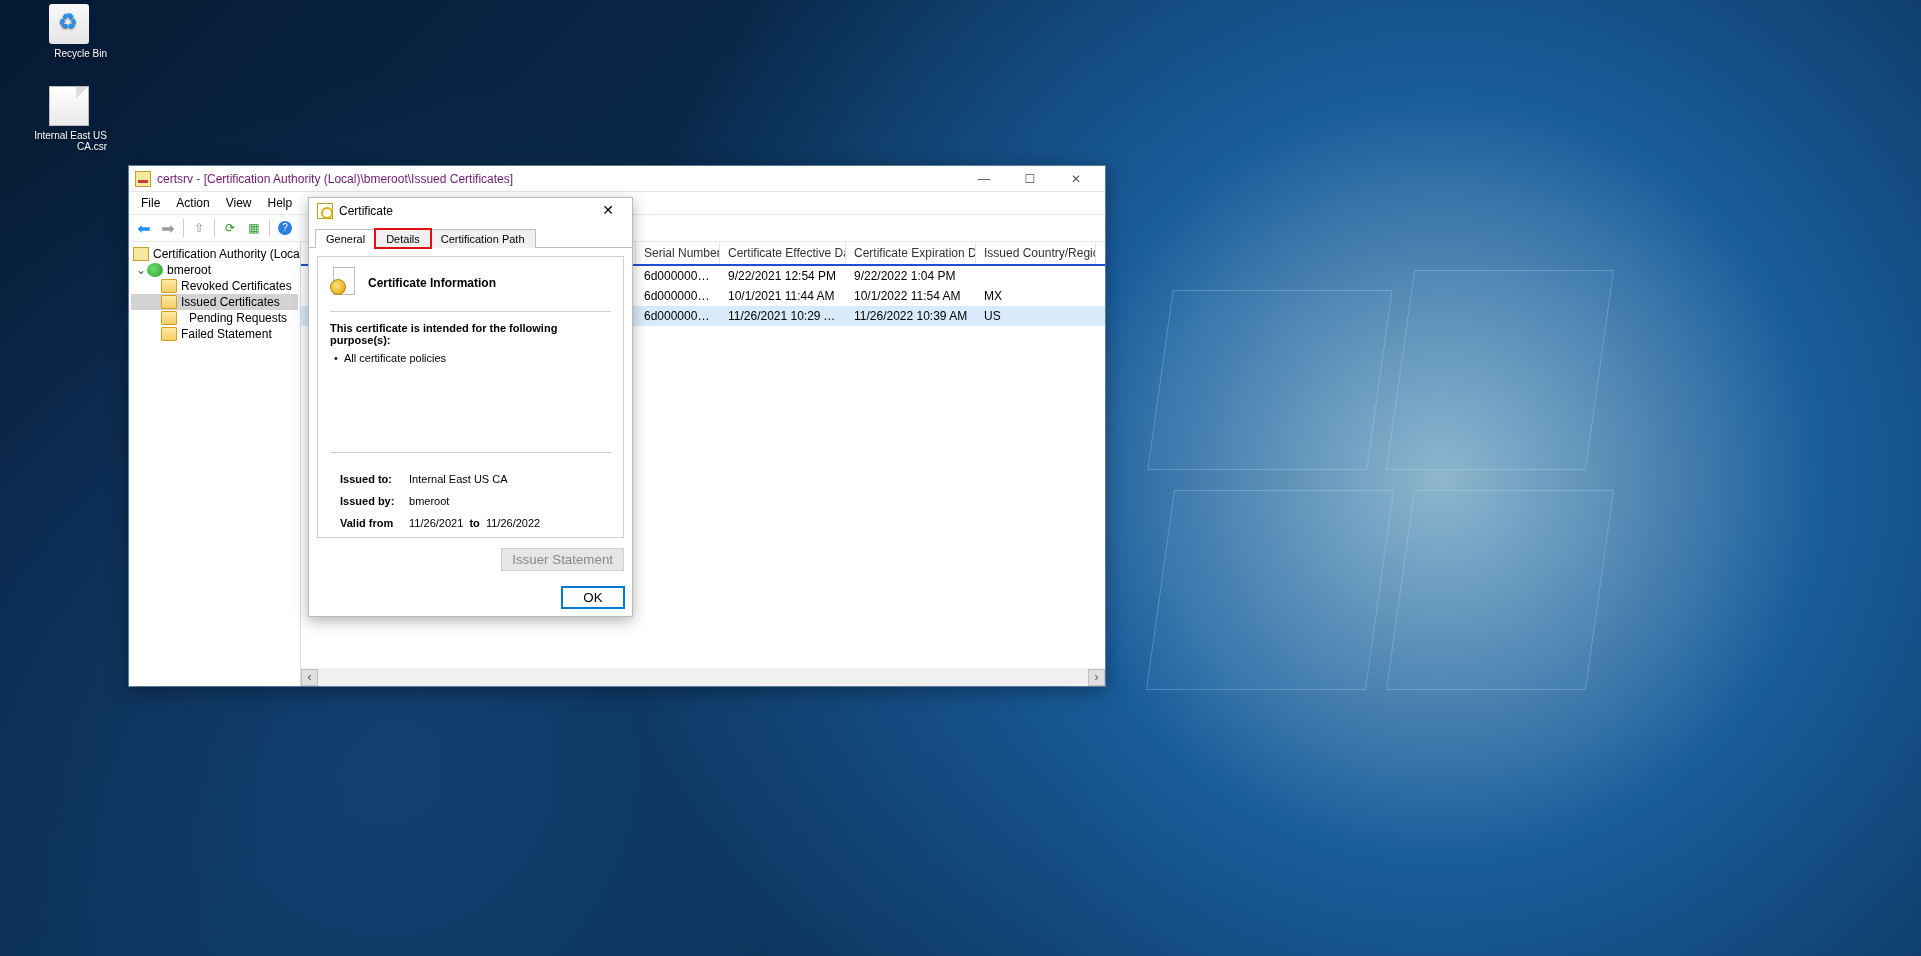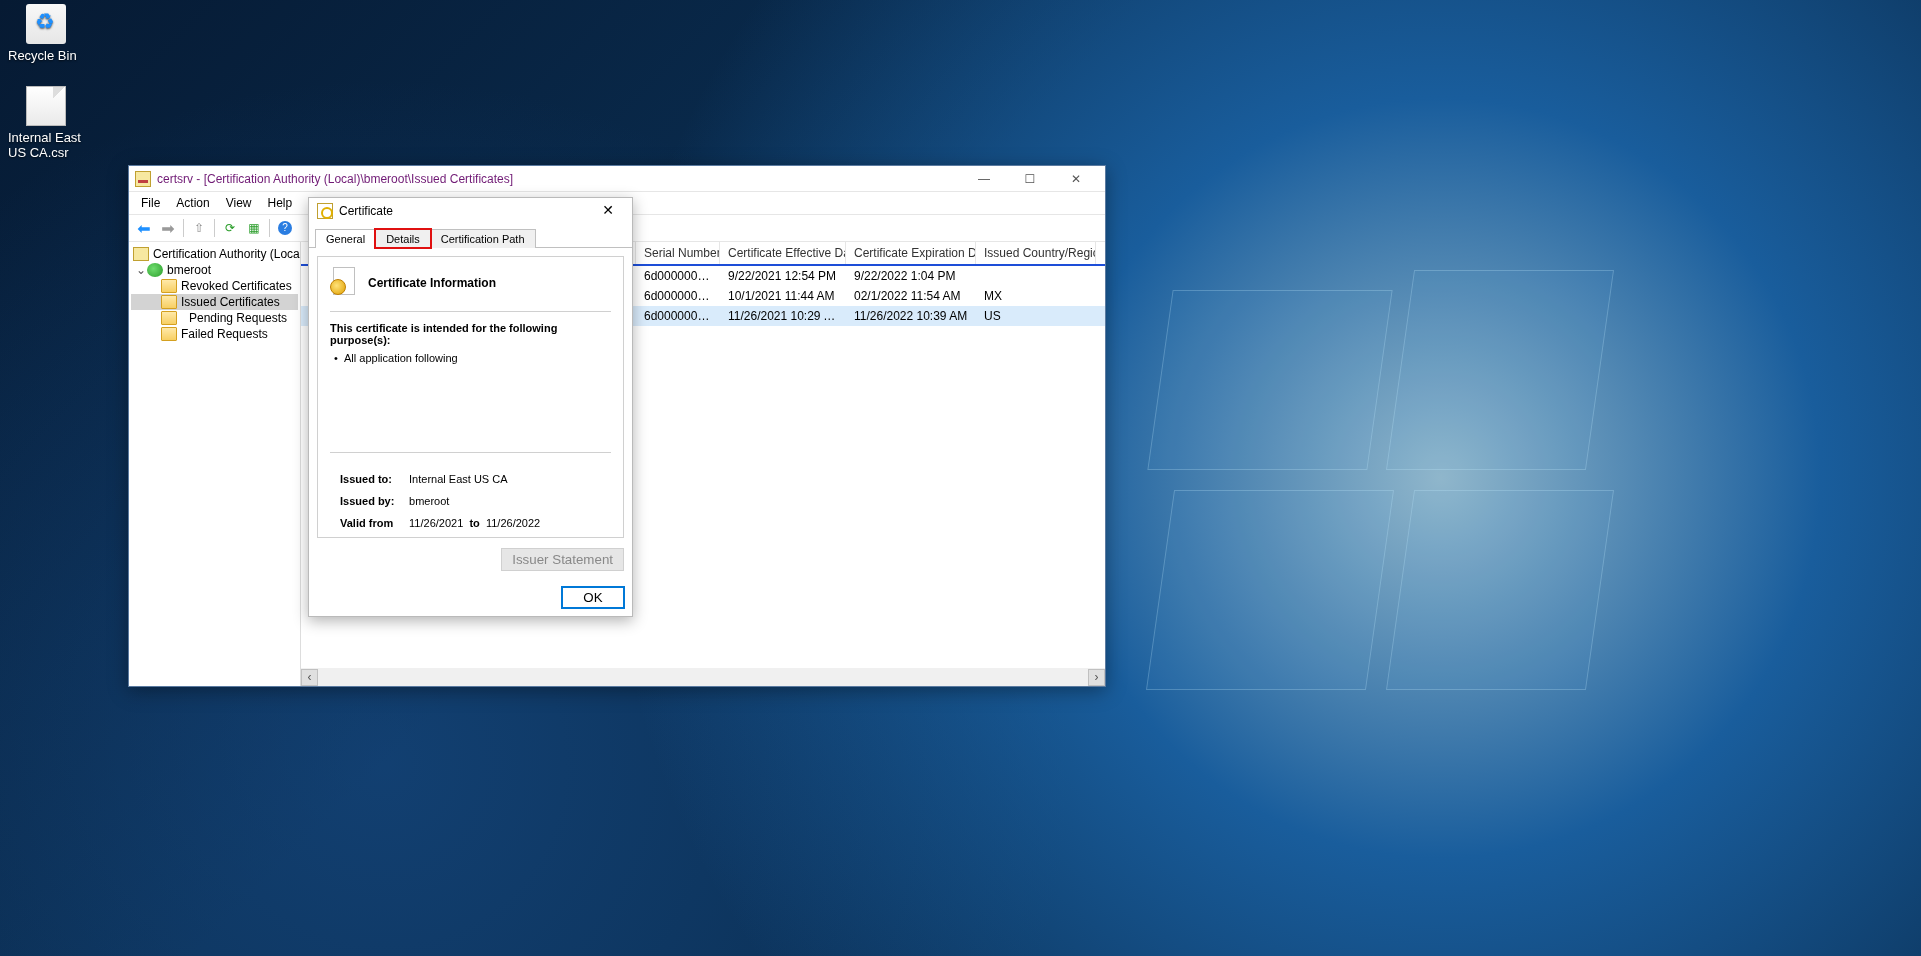--- a/index.html
+++ b/index.html
@@ -21,21 +21,21 @@
       linear-gradient(135deg, #061a33 0%, #0a2e52 40%, #0a2e52 100%);
   }
   
   .wp-pane { position:absolute; border:1px solid rgba(200,240,255,.25); background:rgba(120,200,255,.05); transform:skewX(-8deg); }
   .wp1{left:1160px; top:290px; width:220px; height:180px;}
   .wp2{left:1400px; top:270px; width:200px; height:200px;}
   .wp3{left:1160px; top:490px; width:220px; height:200px;}
   .wp4{left:1400px; top:490px; width:200px; height:200px;}
 
   
-  .desktop-icon { position:absolute; width:76px; text-align:left; color:#fff; font-size:13px; text-shadow:0 1px 2px rgba(0,0,0,.7);}
+  .desktop-icon { position:absolute; width:76px; text-align:right; color:#fff; font-size:10px; text-shadow:0 1px 2px rgba(0,0,0,.7);margin-left:23px;}
   .desktop-icon .ico { width:40px; height:40px; margin:0 auto 4px; }
   .recycle-ico{border-radius:3px; background:linear-gradient(#f8f8f8,#e6e6e6); position:relative;}
   .recycle-ico::after{content:"♻"; color:#1e90ff; font-size:22px; position:absolute; left:9px; top:5px;}
   .file-ico{background:linear-gradient(#fff,#eaeaea); border:1px solid #bbb; position:relative;}
   .file-ico::after{content:""; position:absolute; right:0; top:0; width:12px; height:12px; background:linear-gradient(135deg,#ddd 0%,#ddd 50%, transparent 50%);}
 
   
   .window {
     position:absolute;
     left:128px; top:165px;
@@ -199,21 +199,21 @@
       <div class="tree-item sel" style="padding-left:30px;">
         <span class="tico ico-folder"></span>
         <span>Issued Certificates</span>
       </div>
       <div class="tree-item" style="padding-left:30px;gap:8px;">
         <span class="tico ico-folder"></span>
         <span>Pending Requests</span>
       </div>
       <div class="tree-item" style="padding-left:30px;">
         <span class="tico ico-folder"></span>
-        <span>Failed Requests</span>
+        <span>Failed Statement</span>
       </div>
     </div>
     <div class="list-wrap">
       <div class="list">
         <div class="cols">
           <div class="col c-first" style="text-align:right">te</div>
           <div class="col c-serial">Serial Number</div>
           <div class="col c-eff">Certificate Effective Date</div>
           <div class="col c-exp">Certificate Expiration Date</div>
           <div class="col c-country">Issued Country/Region</div>
@@ -222,21 +222,21 @@
           <div class="cell c-first"></div>
           <div class="cell c-serial">6d000000353...</div>
           <div class="cell c-eff">9/22/2021 12:54 PM</div>
           <div class="cell c-exp">9/22/2022 1:04 PM</div>
           <div class="cell c-country"></div>
         </div>
         <div class="row">
           <div class="cell c-first"></div>
           <div class="cell c-serial">6d0000005246...</div>
           <div class="cell c-eff">10/1/2021 11:44 AM</div>
-          <div class="cell c-exp">02/1/2022 11:54 AM</div>
+          <div class="cell c-exp">10/1/2022 11:54 AM</div>
           <div class="cell c-country">MX</div>
         </div>
         <div class="row sel">
           <div class="cell c-first"></div>
           <div class="cell c-serial">6d00000006ed...</div>
           <div class="cell c-eff">11/26/2021 10:29 AM</div>
           <div class="cell c-exp">11/26/2022 10:39 AM</div>
           <div class="cell c-country">US</div>
         </div>
       </div>
@@ -264,21 +264,21 @@
     <div class="cert-box">
       <div class="cert-hdr">
         <div class="cert-medal">
           <div class="sheet"></div>
             <div class="seal"></div>
         </div>
         <div class="cert-info-h">Certificate Information</div>
       </div>
       <hr class="cert-sep">
       <div class="purpose-h">This certificate is intended for the following purpose(s):</div>
-      <div class="purpose-li">All application following</div>
+      <div class="purpose-li">All certificate policies</div>
       <div class="spacer-grow"></div>
       <hr class="cert-sep">
       <div class="kv">
         <b>Issued to:</b>
         <span>Internal East US CA</span>
       </div>
       <div class="kv">
         <b>Issued by:</b>
         <span>bmeroot</span>
       </div>

